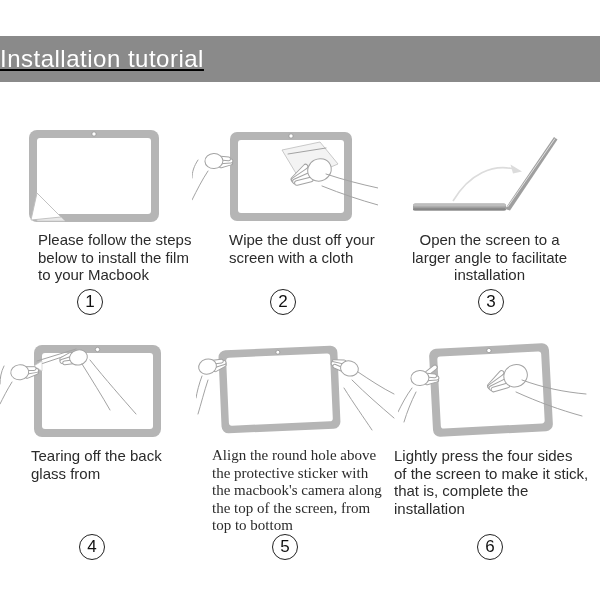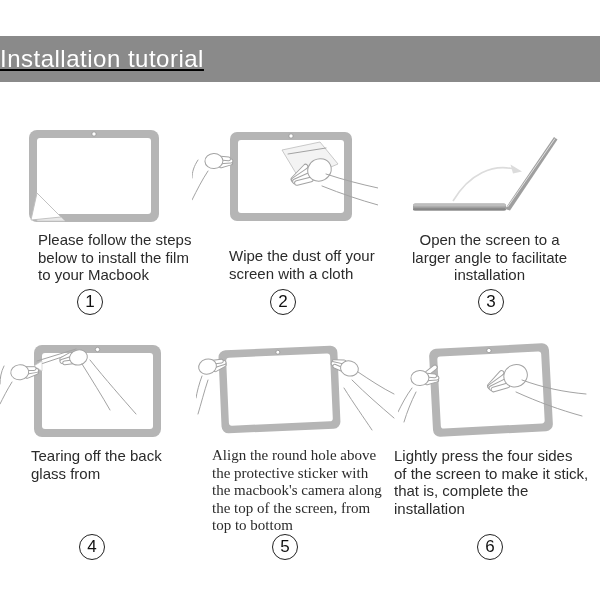--- a/index.html
+++ b/index.html
@@ -18,21 +18,21 @@
     white-space:pre-line;text-align:left;
   }
   .step-circle{
     position:absolute;width:26px;height:26px;box-sizing:border-box;
     border:1.6px solid #222222;border-radius:50%;background:#ffffff;
     display:flex;align-items:center;justify-content:center;
     font-size:17px;color:#111111;
   }
   
   .s1{left:28px;top:129px;}   .t1{left:38px;top:231px;}   .c1{left:77px;top:289px;}
-  .s2{left:192px;top:126px;}  .t2{left:229px;top:231px;margin-top:16px;}  .c2{left:270px;top:289px;}
+  .s2{left:192px;top:126px;}  .t2{left:229px;top:231px;}  .c2{left:270px;top:289px;}
   .s3{left:403px;top:130px;}  .t3{left:412px;top:231px;text-align:center;}  .c3{left:478px;top:289px;}
   .s4{left:0px;top:340px;}    .t4{left:31px;top:447px;}   .c4{left:79px;top:534px;}
   .s5{left:196px;top:338px;}  .t5{left:212px;top:447px;font-family:Liberation Serif, serif;}  .c5{left:272px;top:534px;}
   .s6{left:398px;top:338px;}  .t6{left:394px;top:447px;}  .c6{left:477px;top:534px;}
   svg .ln{fill:none;stroke:#a3a3a3;stroke-width:1;stroke-linecap:round;}
   svg .hand{fill:#ffffff;stroke:#a3a3a3;stroke-width:1;}
 </style>
 </head>
 <body>
 

